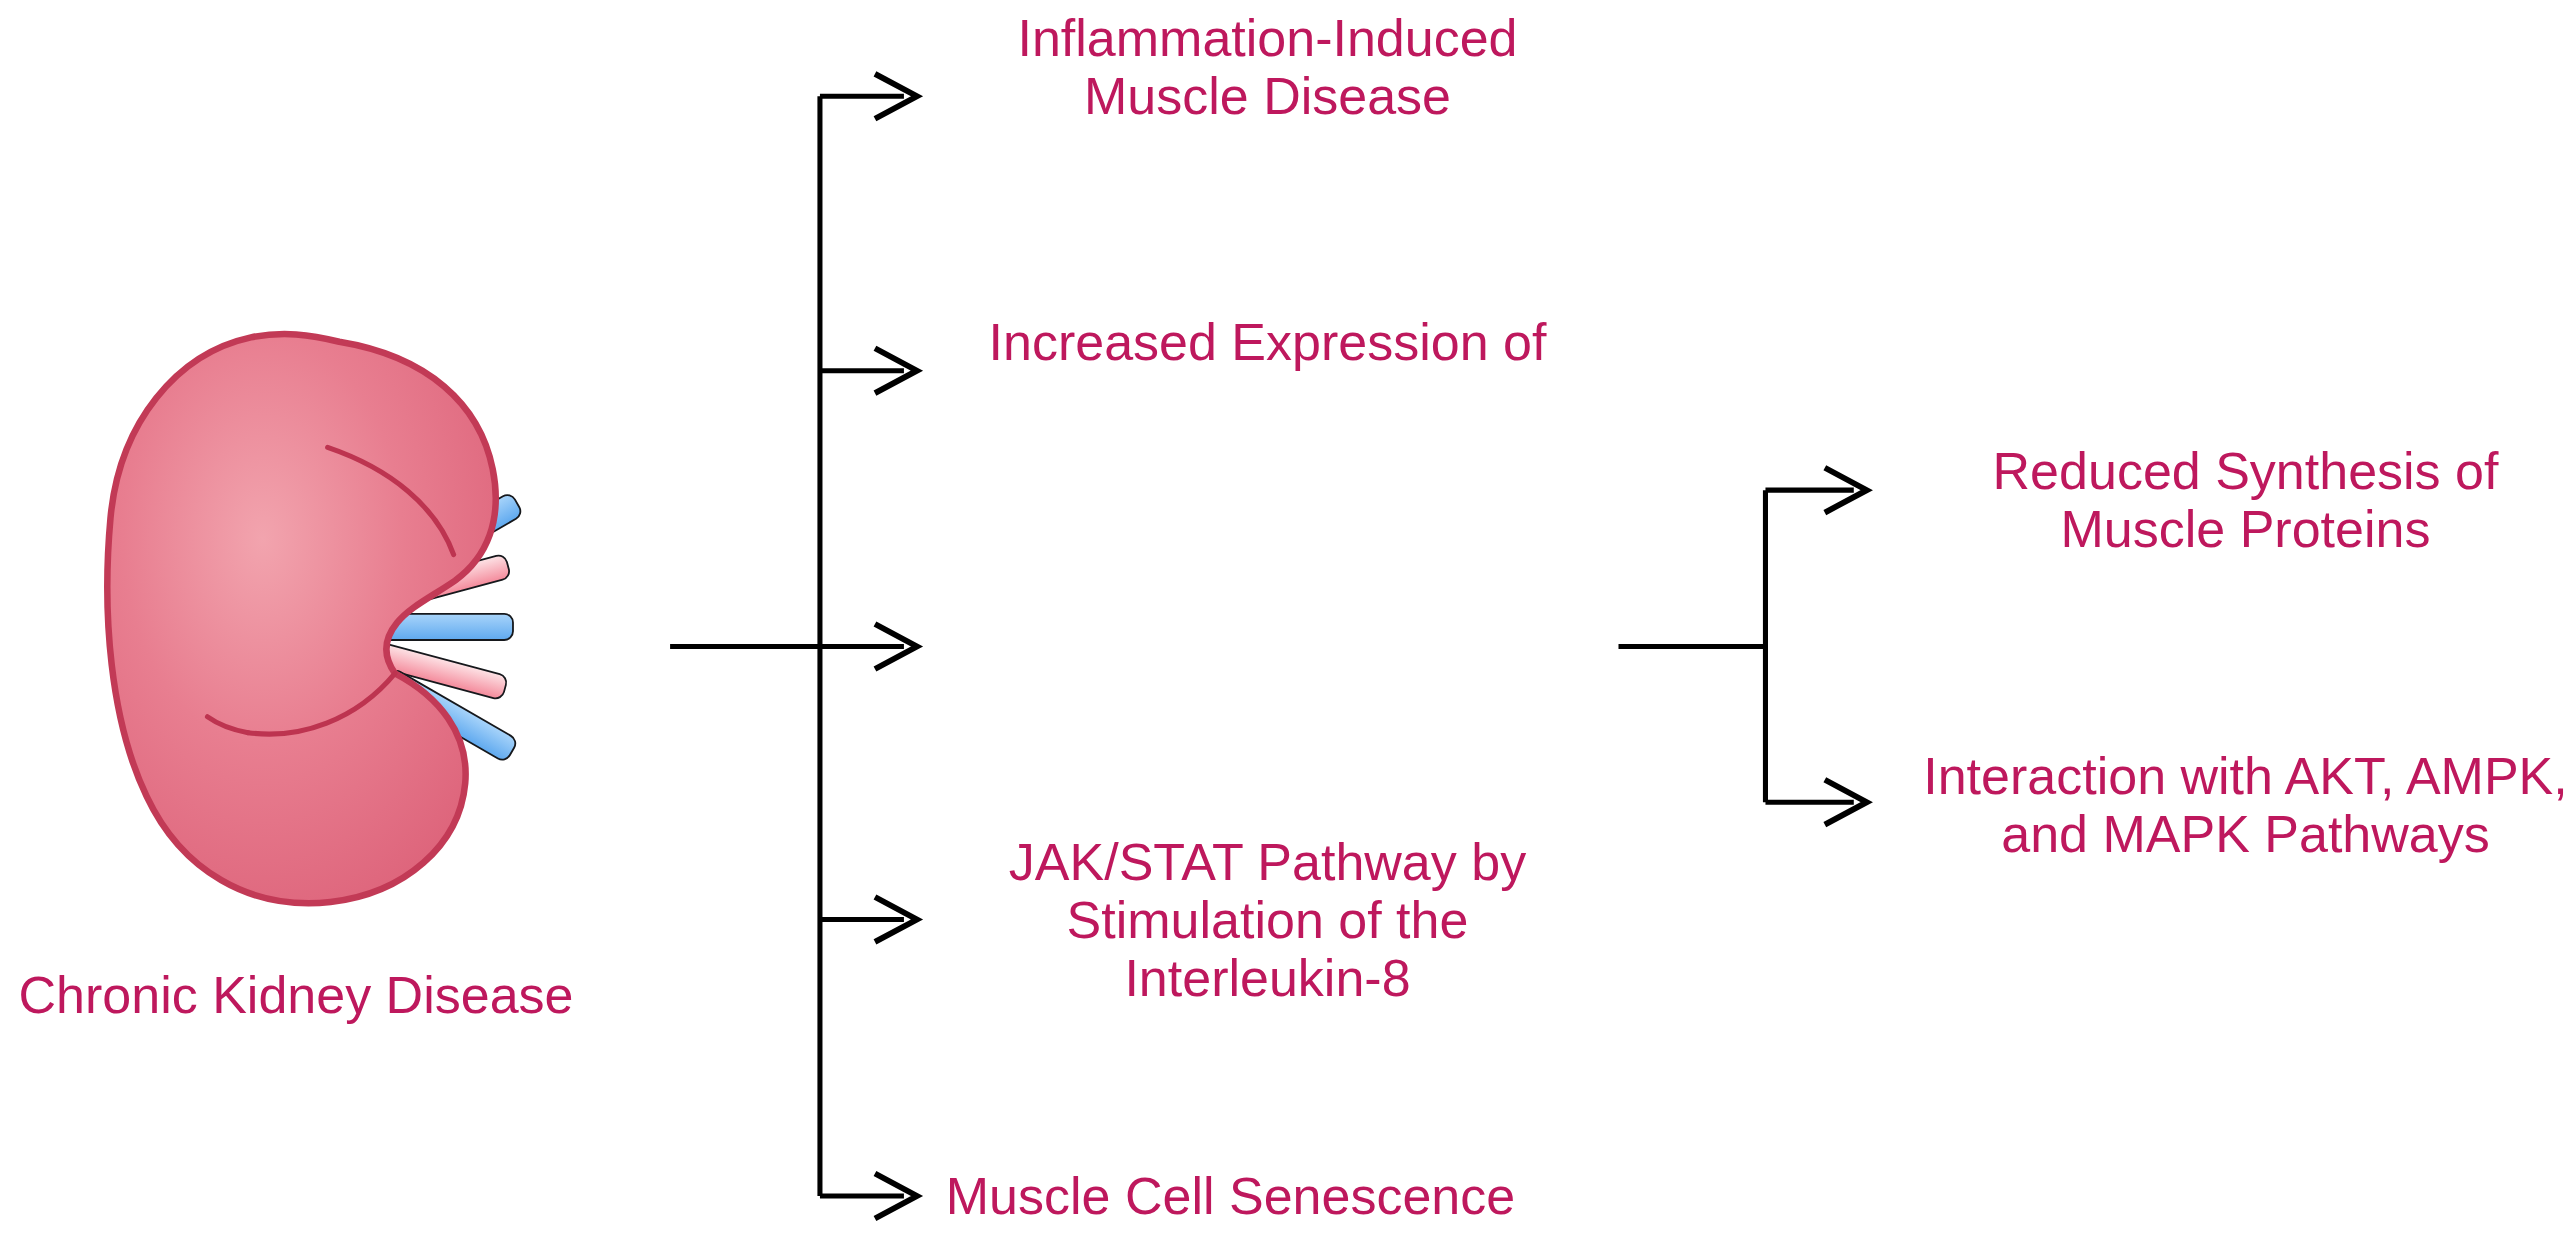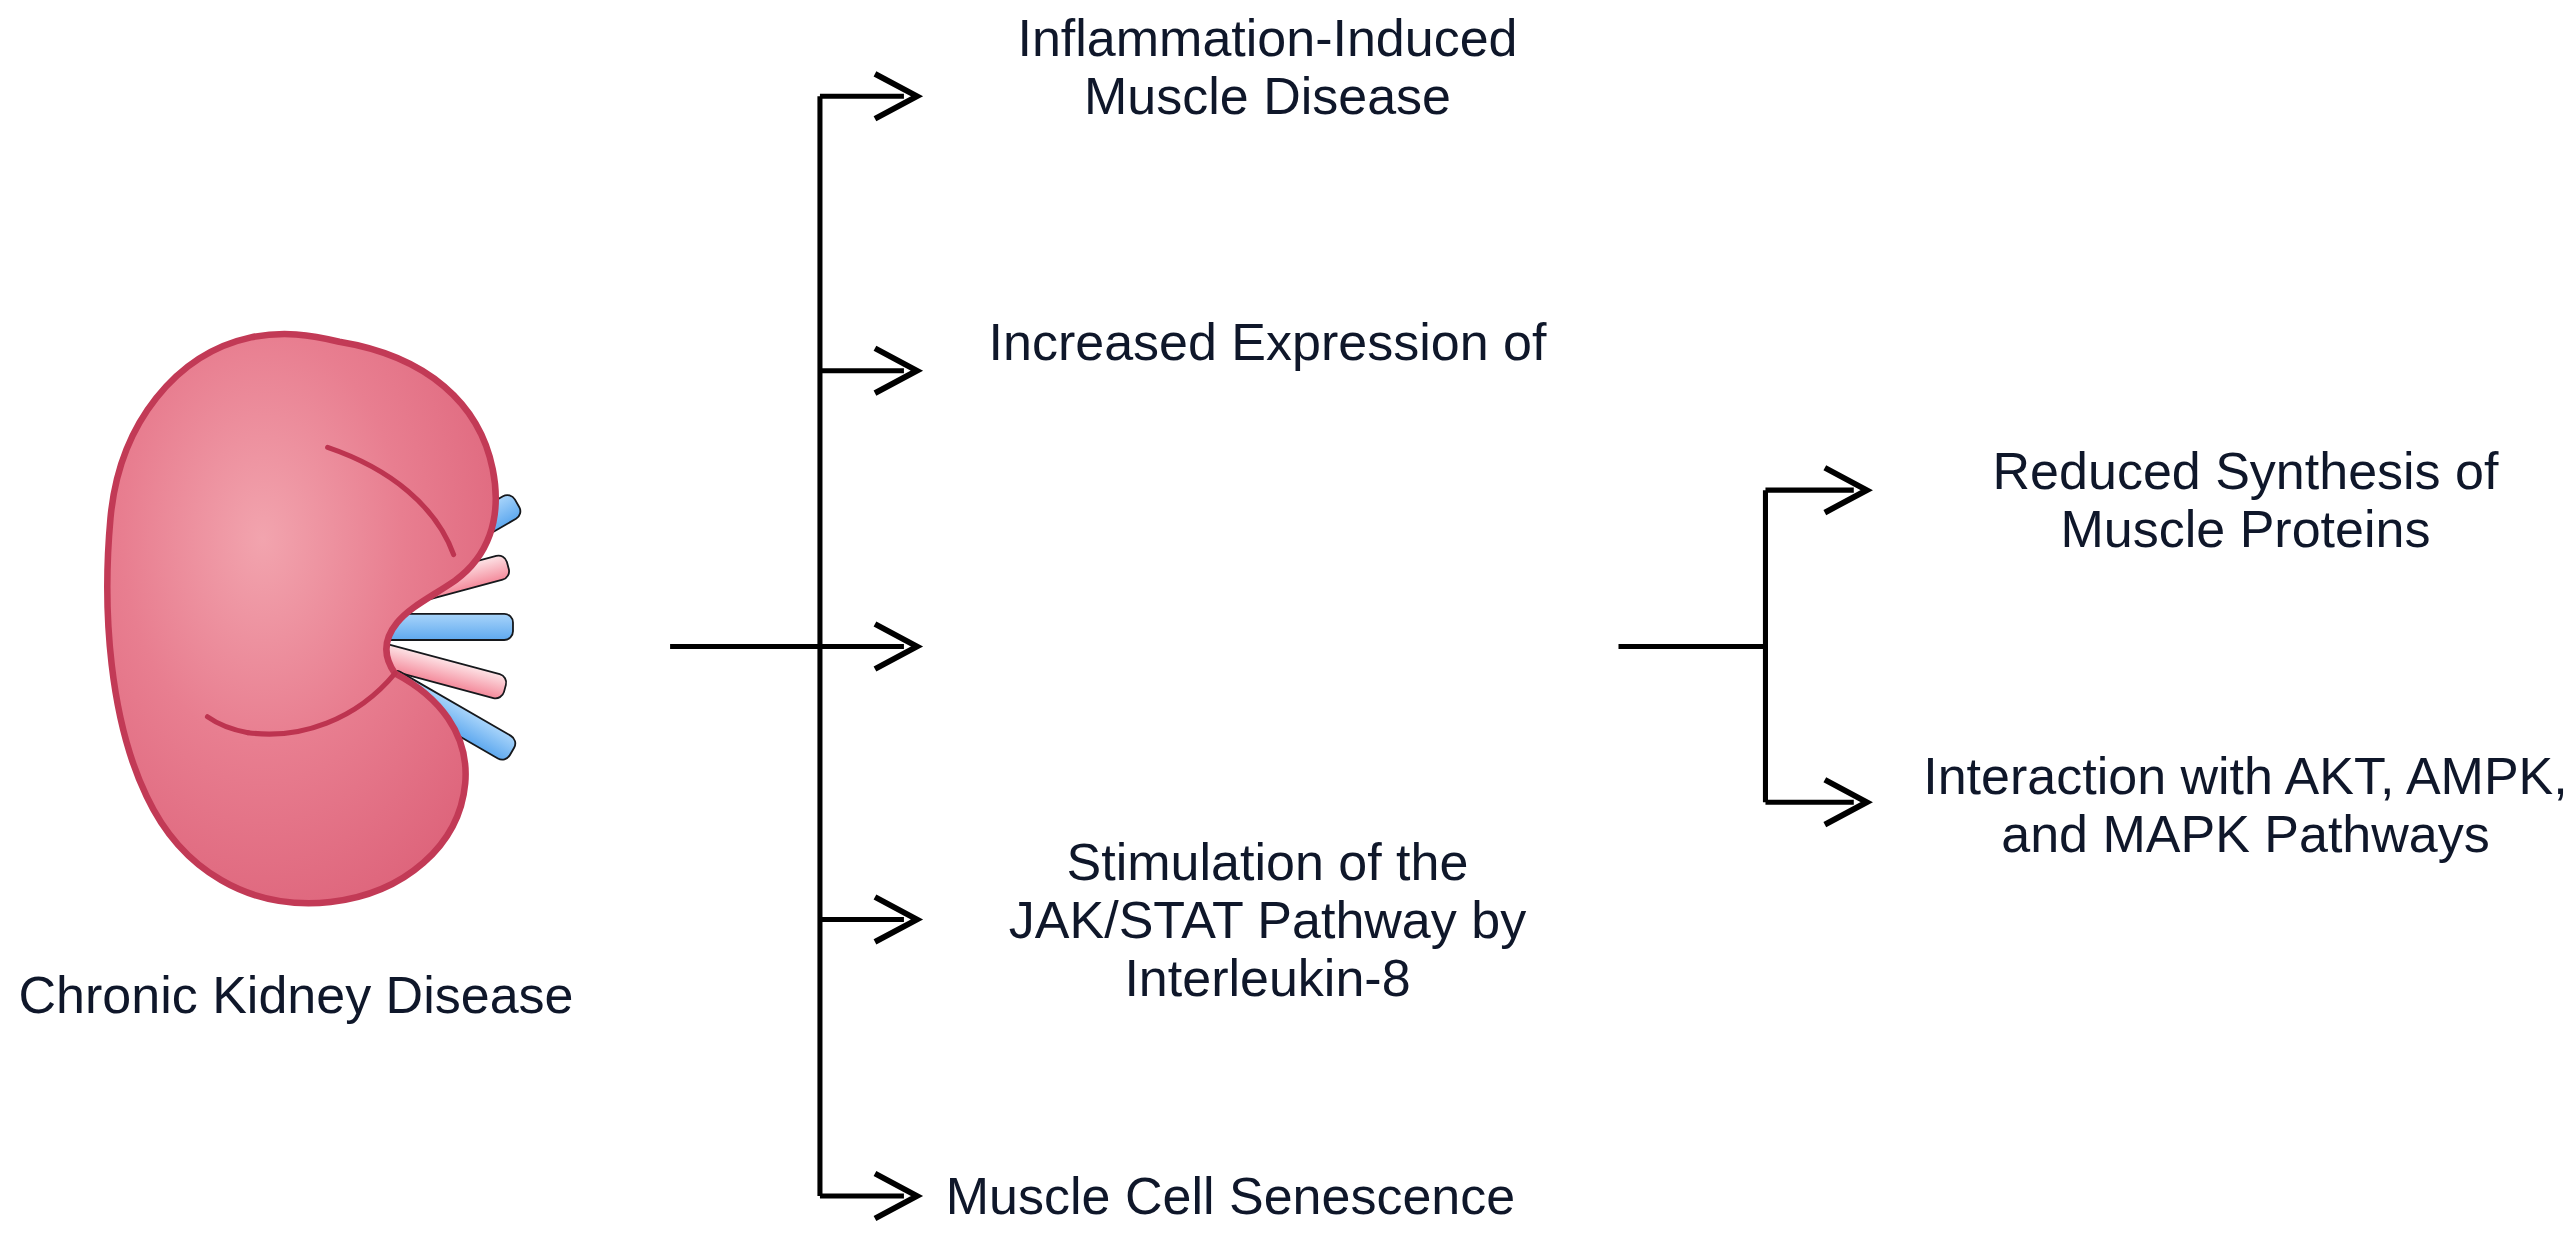--- a/index.html
+++ b/index.html
@@ -15,21 +15,21 @@
   #diagram-svg {
     position: absolute;
     left: 0; top: 0;
     width: 2576px; height: 1238px;
   }
   .node {
     position: absolute;
     text-align: center;
     font-size: 52px;
     line-height: 58px;
-    color: #0f172a;
+    color: #be185d;
     white-space: nowrap;
   }
   .node .tline { display: block; }
   .flowline {
     stroke: #000000;
     stroke-width: 7;
     fill: none;
   }
   .arrowhead {
     stroke: #000000;
@@ -137,22 +137,22 @@
     <span class="tline">Inflammation-Induced</span>
     <span class="tline">Muscle Disease</span>
   </div>
 
   <div class="node" style="left:869px; top:313px; width:797px;">
     <span class="tline">Increased Expression of</span>
   </div>
 
 
   <div class="node" style="left:869px; top:833px; width:797px;">
+    <span class="tline">JAK/STAT Pathway by</span>
     <span class="tline">Stimulation of the</span>
-    <span class="tline">JAK/STAT Pathway by</span>
     <span class="tline">Interleukin-8</span>
   </div>
 
   <div class="node" style="left:832px; top:1167px; width:797px;">
     <span class="tline">Muscle Cell Senescence</span>
   </div>
 
   <div class="node" style="left:1847px; top:442px; width:797px;">
     <span class="tline">Reduced Synthesis of</span>
     <span class="tline">Muscle Proteins</span>

